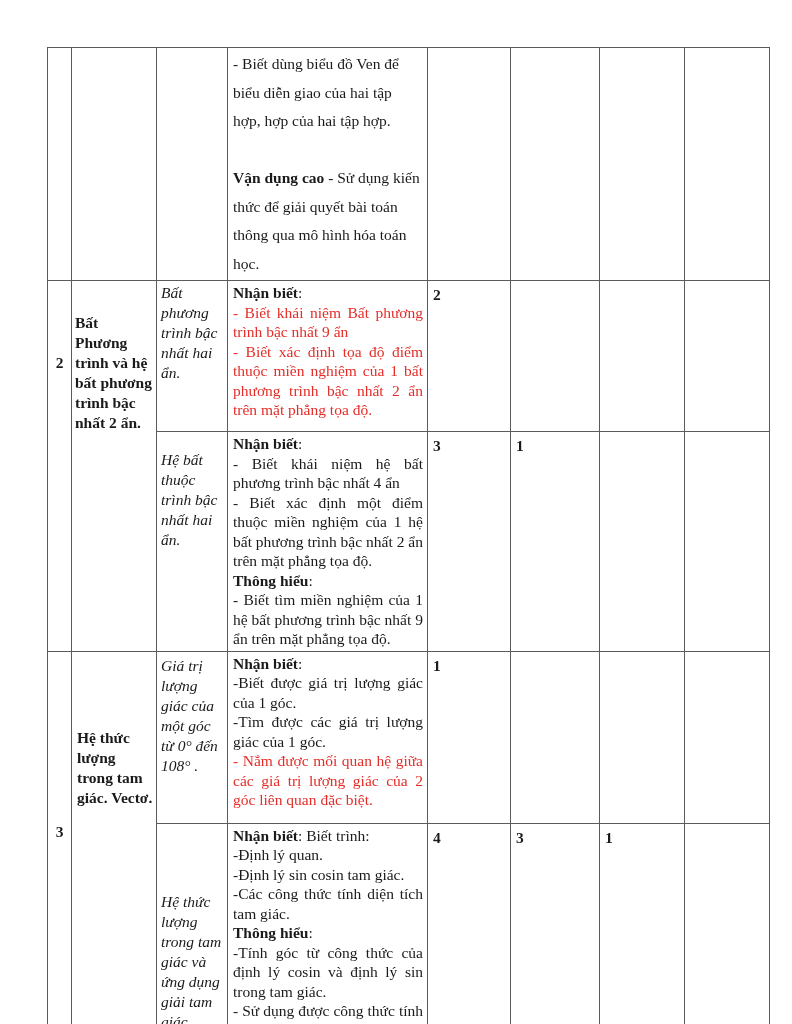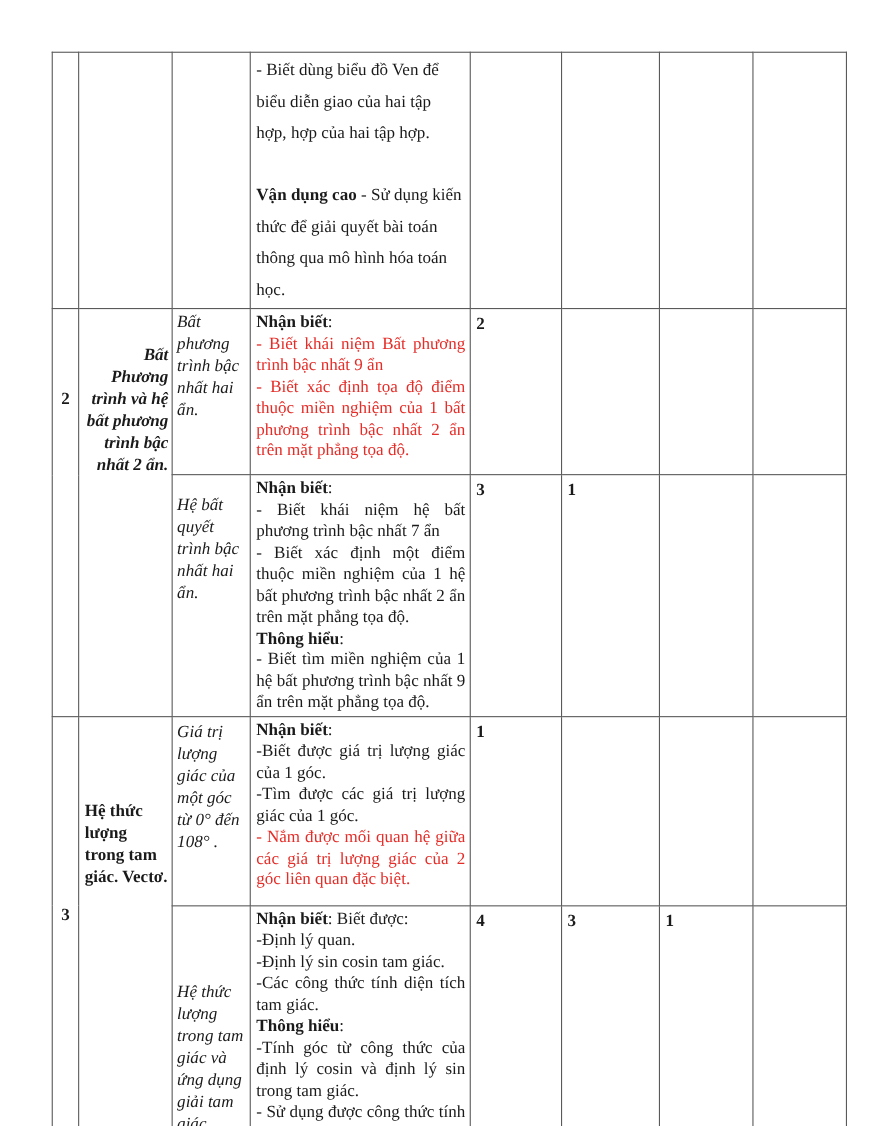--- a/index.html
+++ b/index.html
@@ -45,21 +45,21 @@
   }
   td.pt72{padding-top:72px;}
   td.pt170{padding-top:170px;}
 
   td.topic{
     font-weight:bold;
     line-height:20px;
     padding-left:3px;
     padding-right:3px;
   }
-  td.topic.center{text-align:right;font-style:italic;}
+  td.topic.center{text-align:left;}
   td.topic.ptB{padding-top:32px;}
   td.topic.ptC{padding-top:76px;padding-left:5px;}
 
   td.sub{
     padding:2px 2px 2px 4px;
     line-height:20px;
     font-style:italic;
   }
   td.sub.pt18{padding-top:18px;}
   td.sub.pt68{padding-top:68px;}
@@ -123,24 +123,24 @@
           <div class="para"><span class="red">- Biết khái niệm Bất phương trình bậc nhất 9 ẩn</span></div>
           <div class="para"><span class="red">- Biết xác định tọa độ điểm thuộc miền nghiệm của 1 bất phương trình bậc nhất 2 ẩn trên mặt phẳng tọa độ.</span></div>
         </td>
     <td class="count">2</td>
     <td class="count"></td>
     <td class="count"></td>
     <td class="count"></td>
   </tr>
 
   <tr class="r-b2">
-    <td class="sub pt18">Hệ bất quyết trình bậc nhất hai ẩn.</td>
+    <td class="sub pt18">Hệ bất thuộc trình bậc nhất hai ẩn.</td>
     <td class="desc">
           <div class="para"><span class="b">Nhận biết</span><span>:</span></div>
-          <div class="para"><span>- Biết khái niệm hệ bất phương trình bậc nhất 7 ẩn</span></div>
+          <div class="para"><span>- Biết khái niệm hệ bất phương trình bậc nhất 4 ẩn</span></div>
           <div class="para"><span>- Biết xác định một điểm thuộc miền nghiệm của 1 hệ bất phương trình bậc nhất 2 ẩn trên mặt phẳng tọa độ.</span></div>
           <div class="para"><span class="b">Thông hiểu</span><span>:</span></div>
           <div class="para"><span>-  Biết tìm miền nghiệm của 1 hệ bất phương trình bậc nhất 9 ẩn trên mặt phẳng tọa độ.</span></div>
         </td>
     <td class="count">3</td>
     <td class="count">1</td>
     <td class="count"></td>
     <td class="count"></td>
   </tr>
 
@@ -156,21 +156,21 @@
         </td>
     <td class="count">1</td>
     <td class="count"></td>
     <td class="count"></td>
     <td class="count"></td>
   </tr>
 
   <tr class="r-c2">
     <td class="sub pt68">Hệ thức lượng trong tam giác và ứng dụng giải tam giác.</td>
     <td class="desc">
-          <div class="para"><span class="b">Nhận biết</span><span>: Biết được:</span></div>
+          <div class="para"><span class="b">Nhận biết</span><span>: Biết trình:</span></div>
           <div class="para"><span>-Định lý quan.</span></div>
           <div class="para"><span>-Định lý sin cosin tam giác.</span></div>
           <div class="para"><span>-Các công thức tính diện tích tam giác.</span></div>
           <div class="para"><span class="b">Thông hiểu</span><span>:</span></div>
           <div class="para"><span>-Tính góc từ công thức của định lý cosin và định lý sin trong tam giác.</span></div>
           <div class="para"><span>- Sử dụng được công thức tính diện tích hoặc suy ra từ diện tích.</span></div>
         </td>
     <td class="count">4</td>
     <td class="count">3</td>
     <td class="count">1</td>

